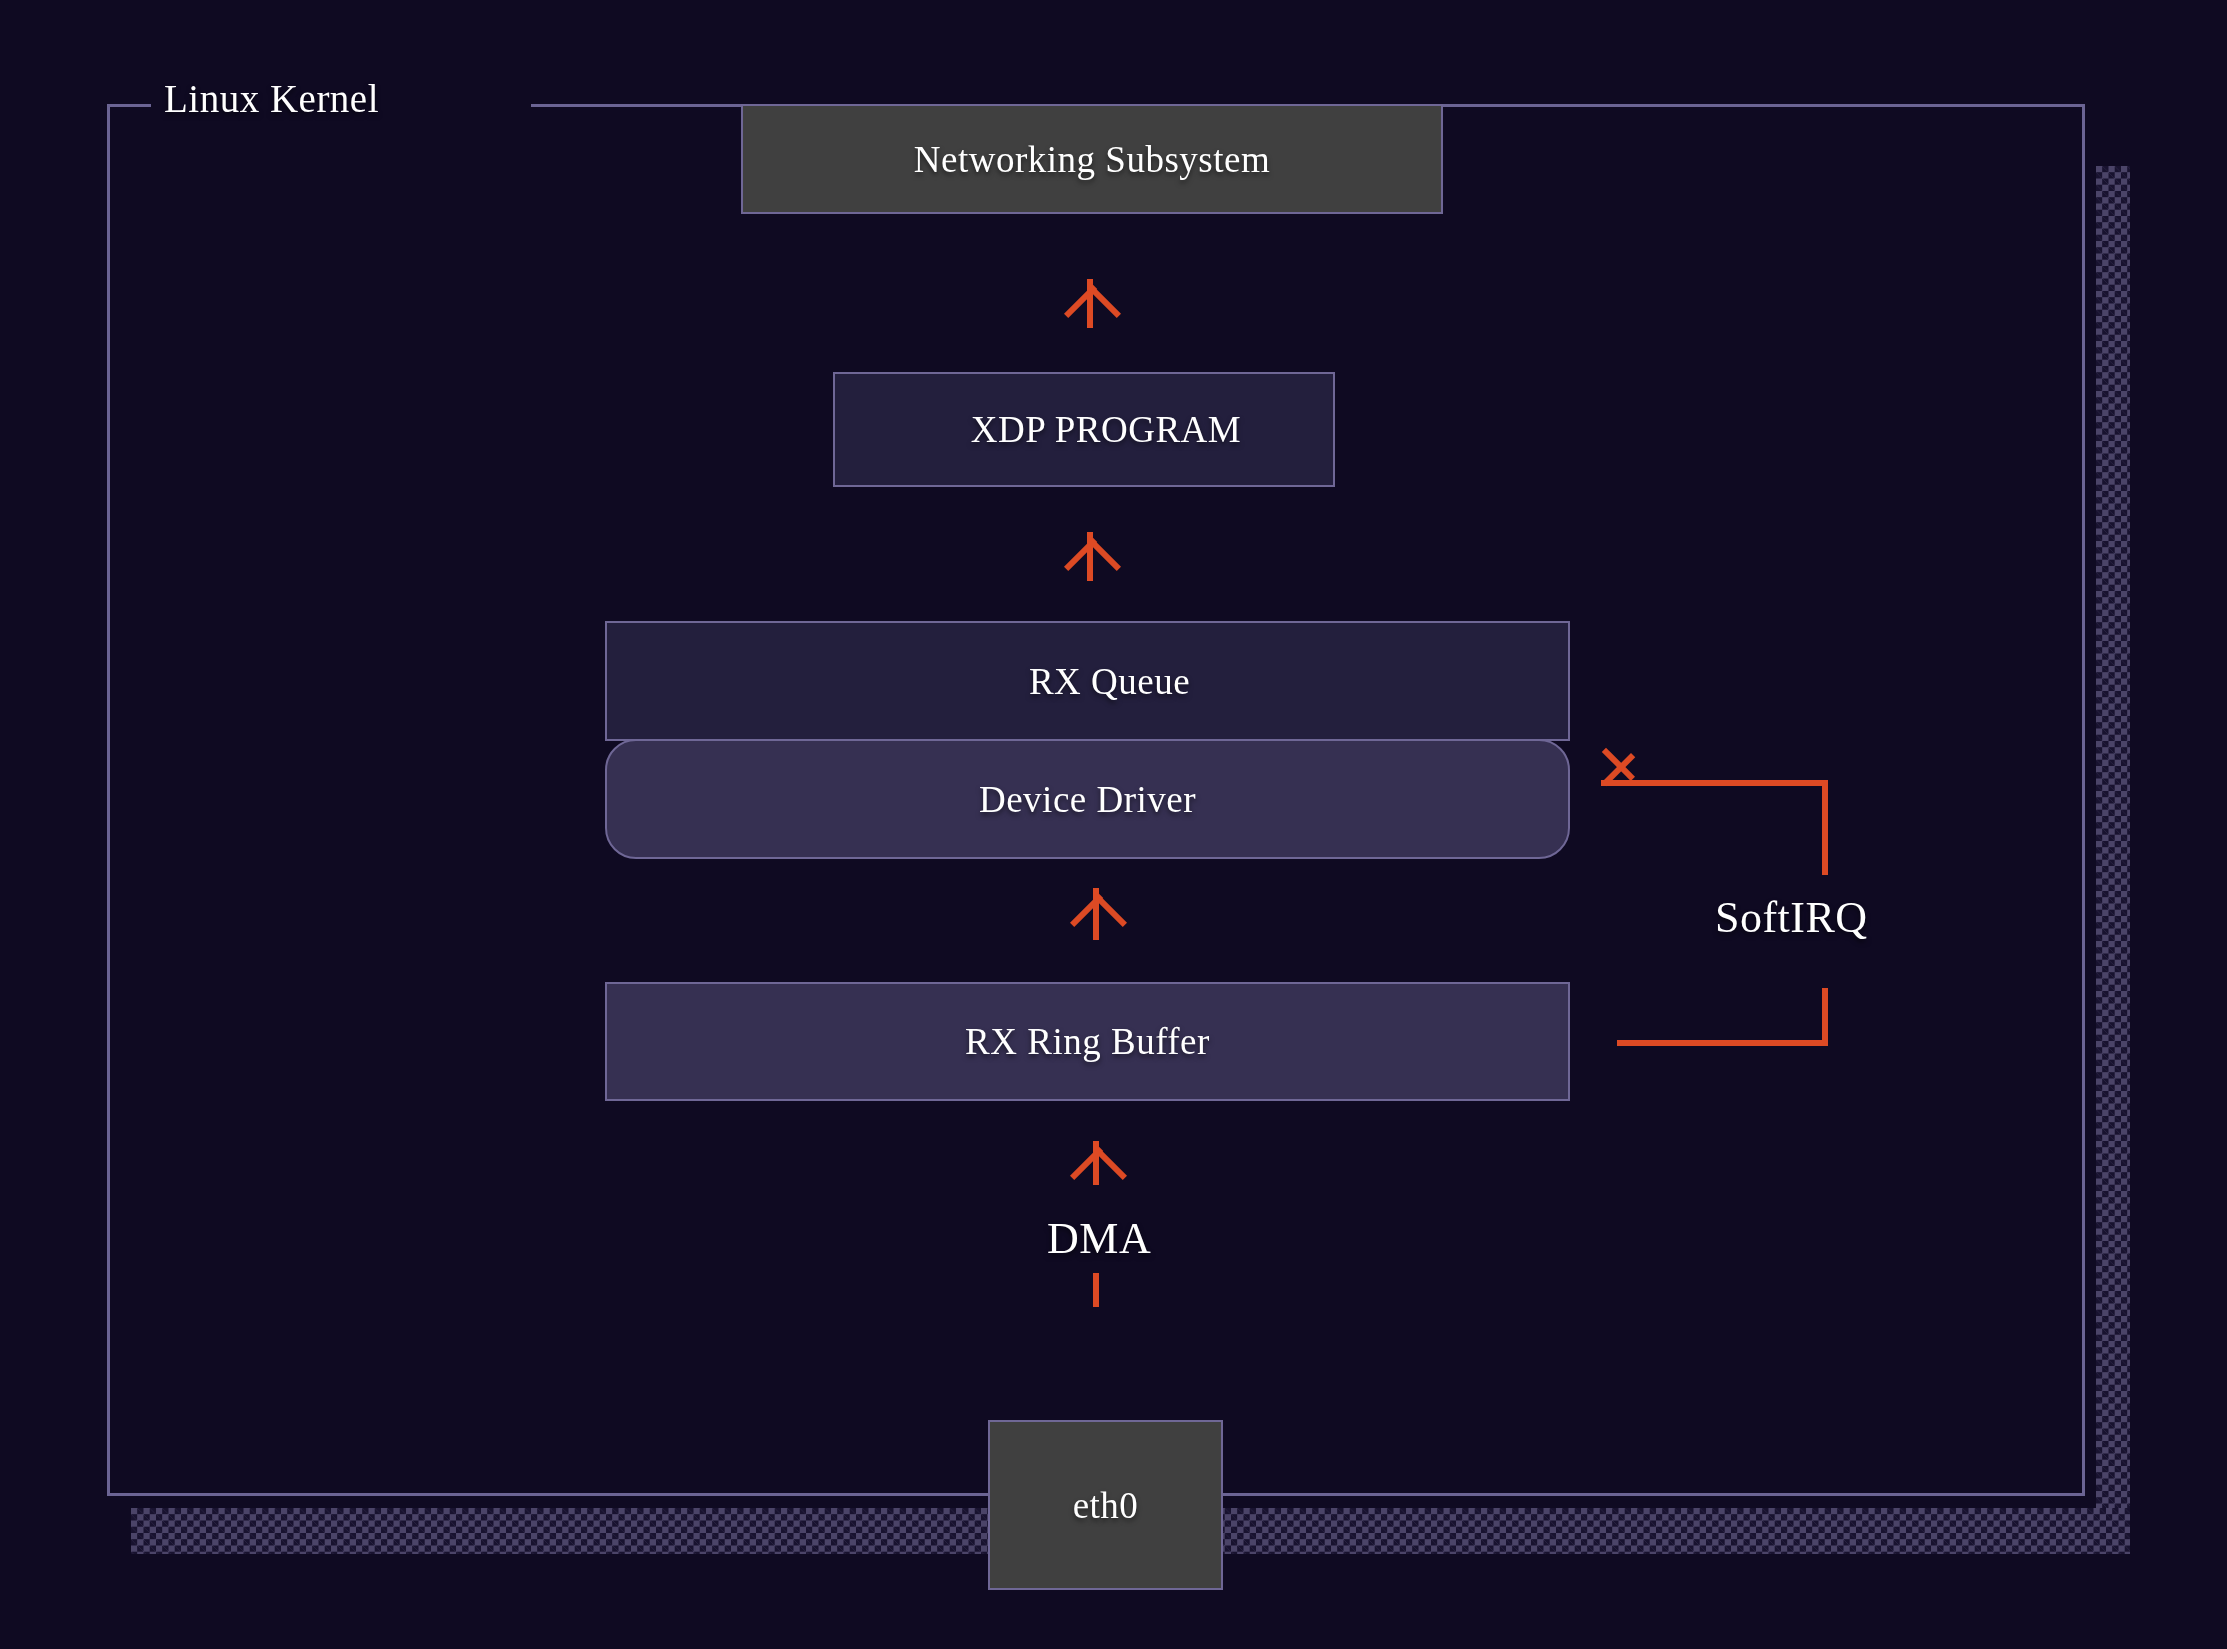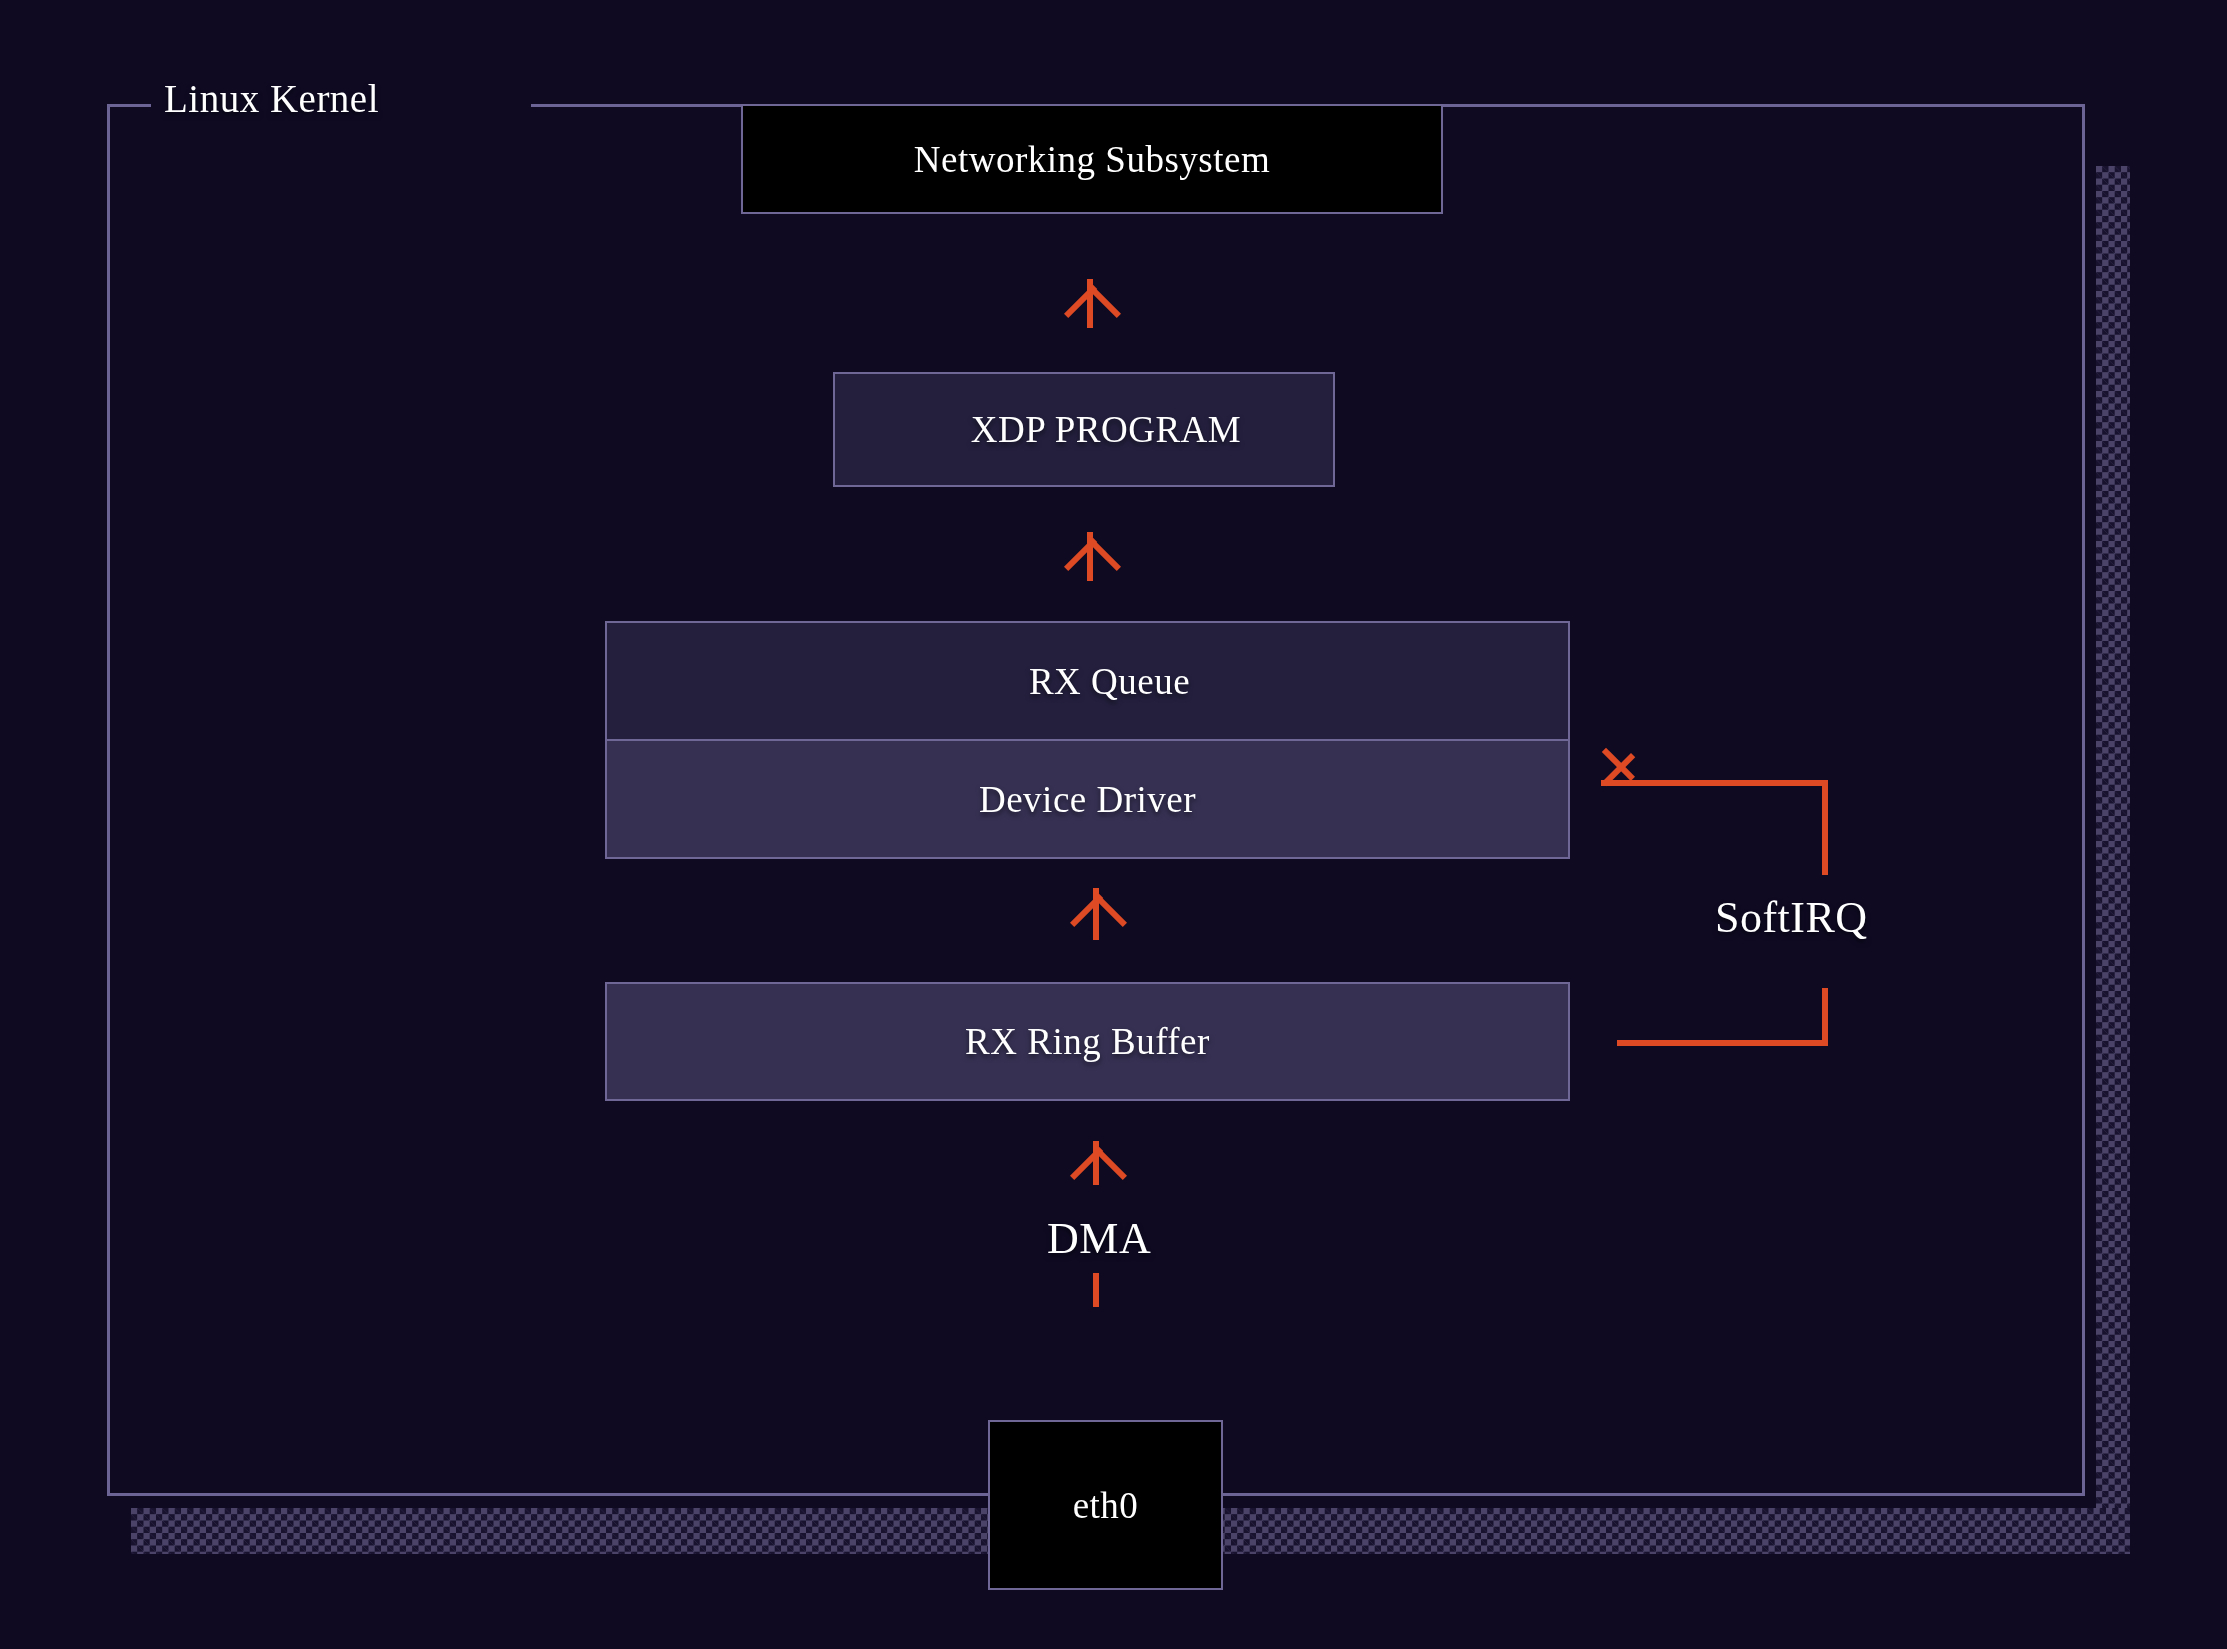--- a/index.html
+++ b/index.html
@@ -63,28 +63,28 @@
     border: 2.6px solid #6f6796;
     display: flex;
     align-items: center;
     justify-content: center;
     color: #ffffff;
     font-size: 37px;
     letter-spacing: 0.5px;
     white-space: nowrap;
     text-shadow: 0 3.1px 5.2px rgba(0,0,0,0.5);
   }
-  .fill-dark   { background: #000000; }
+  .fill-dark   { background: #404040; }
   .fill-mid    { background: #231f3d; padding-left: 44px; }
   .fill-light  { background: #363052; }
 
   #node-netsub   { left: 741px; top: 104px;  width: 702px; height: 110px; }
   #node-xdp      { left: 833px; top: 372px;  width: 502px;  height: 115px; }
   #node-rxqueue  { left: 605px; top: 621px; width: 965px; height: 120px; }
-  #node-driver   { left: 605px; top: 739px; width: 965px; height: 120px; }
+  #node-driver   { left: 605px; top: 739px; width: 965px; height: 120px; border-radius: 31px; }
   #node-ringbuf  { left: 605px; top: 982px; width: 965px; height: 119px; }
   #node-eth0     { left: 988px; top: 1420px; width: 235px;  height: 170px; }
 
   
   .arrow-line {
     position: absolute;
     background: #dd4a24;
   }
   .arrow-head-up {
     position: absolute;

